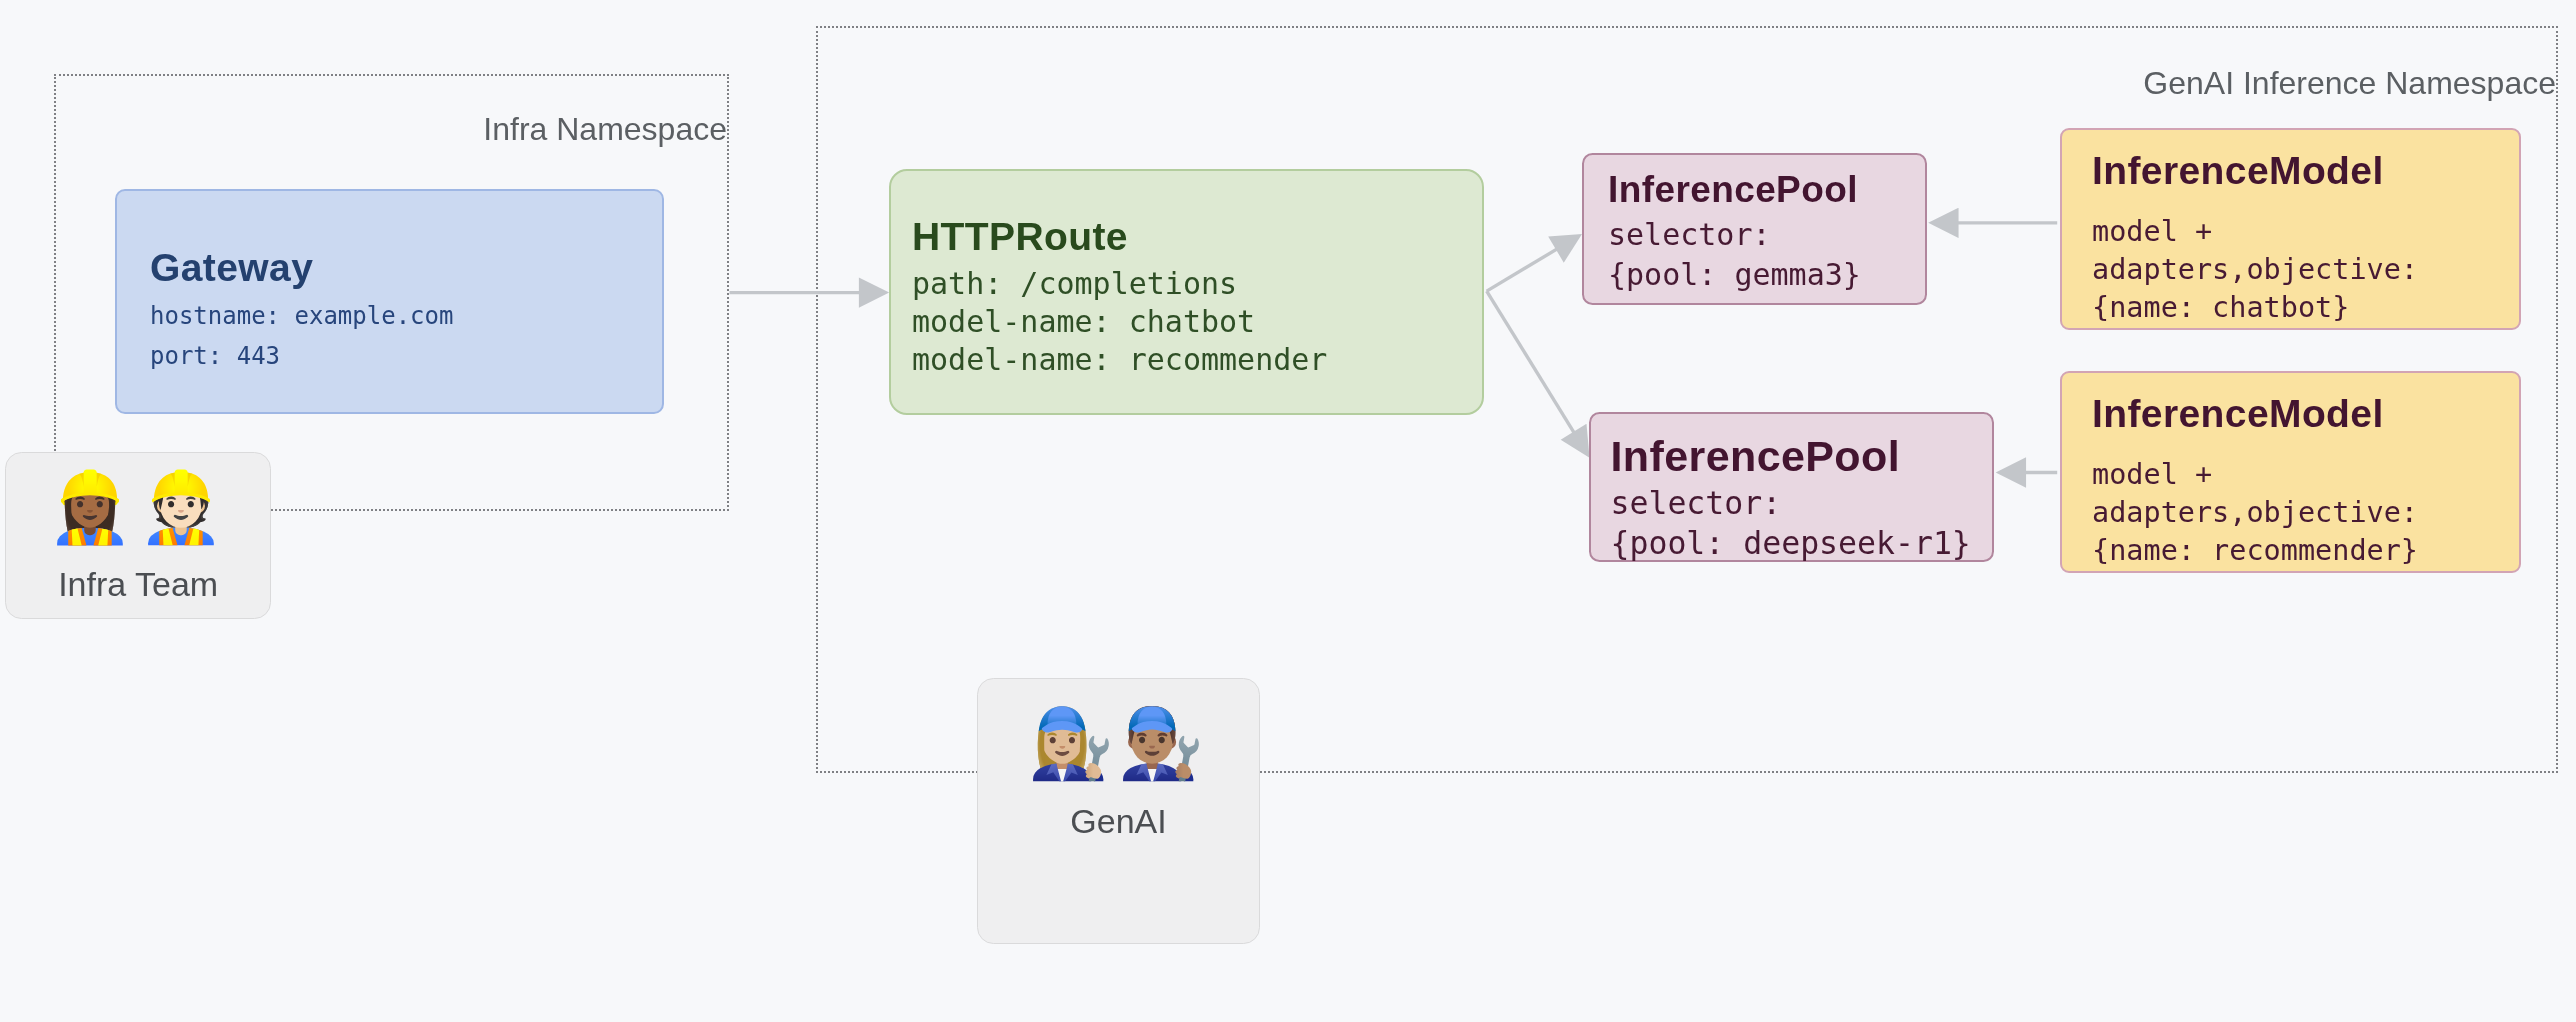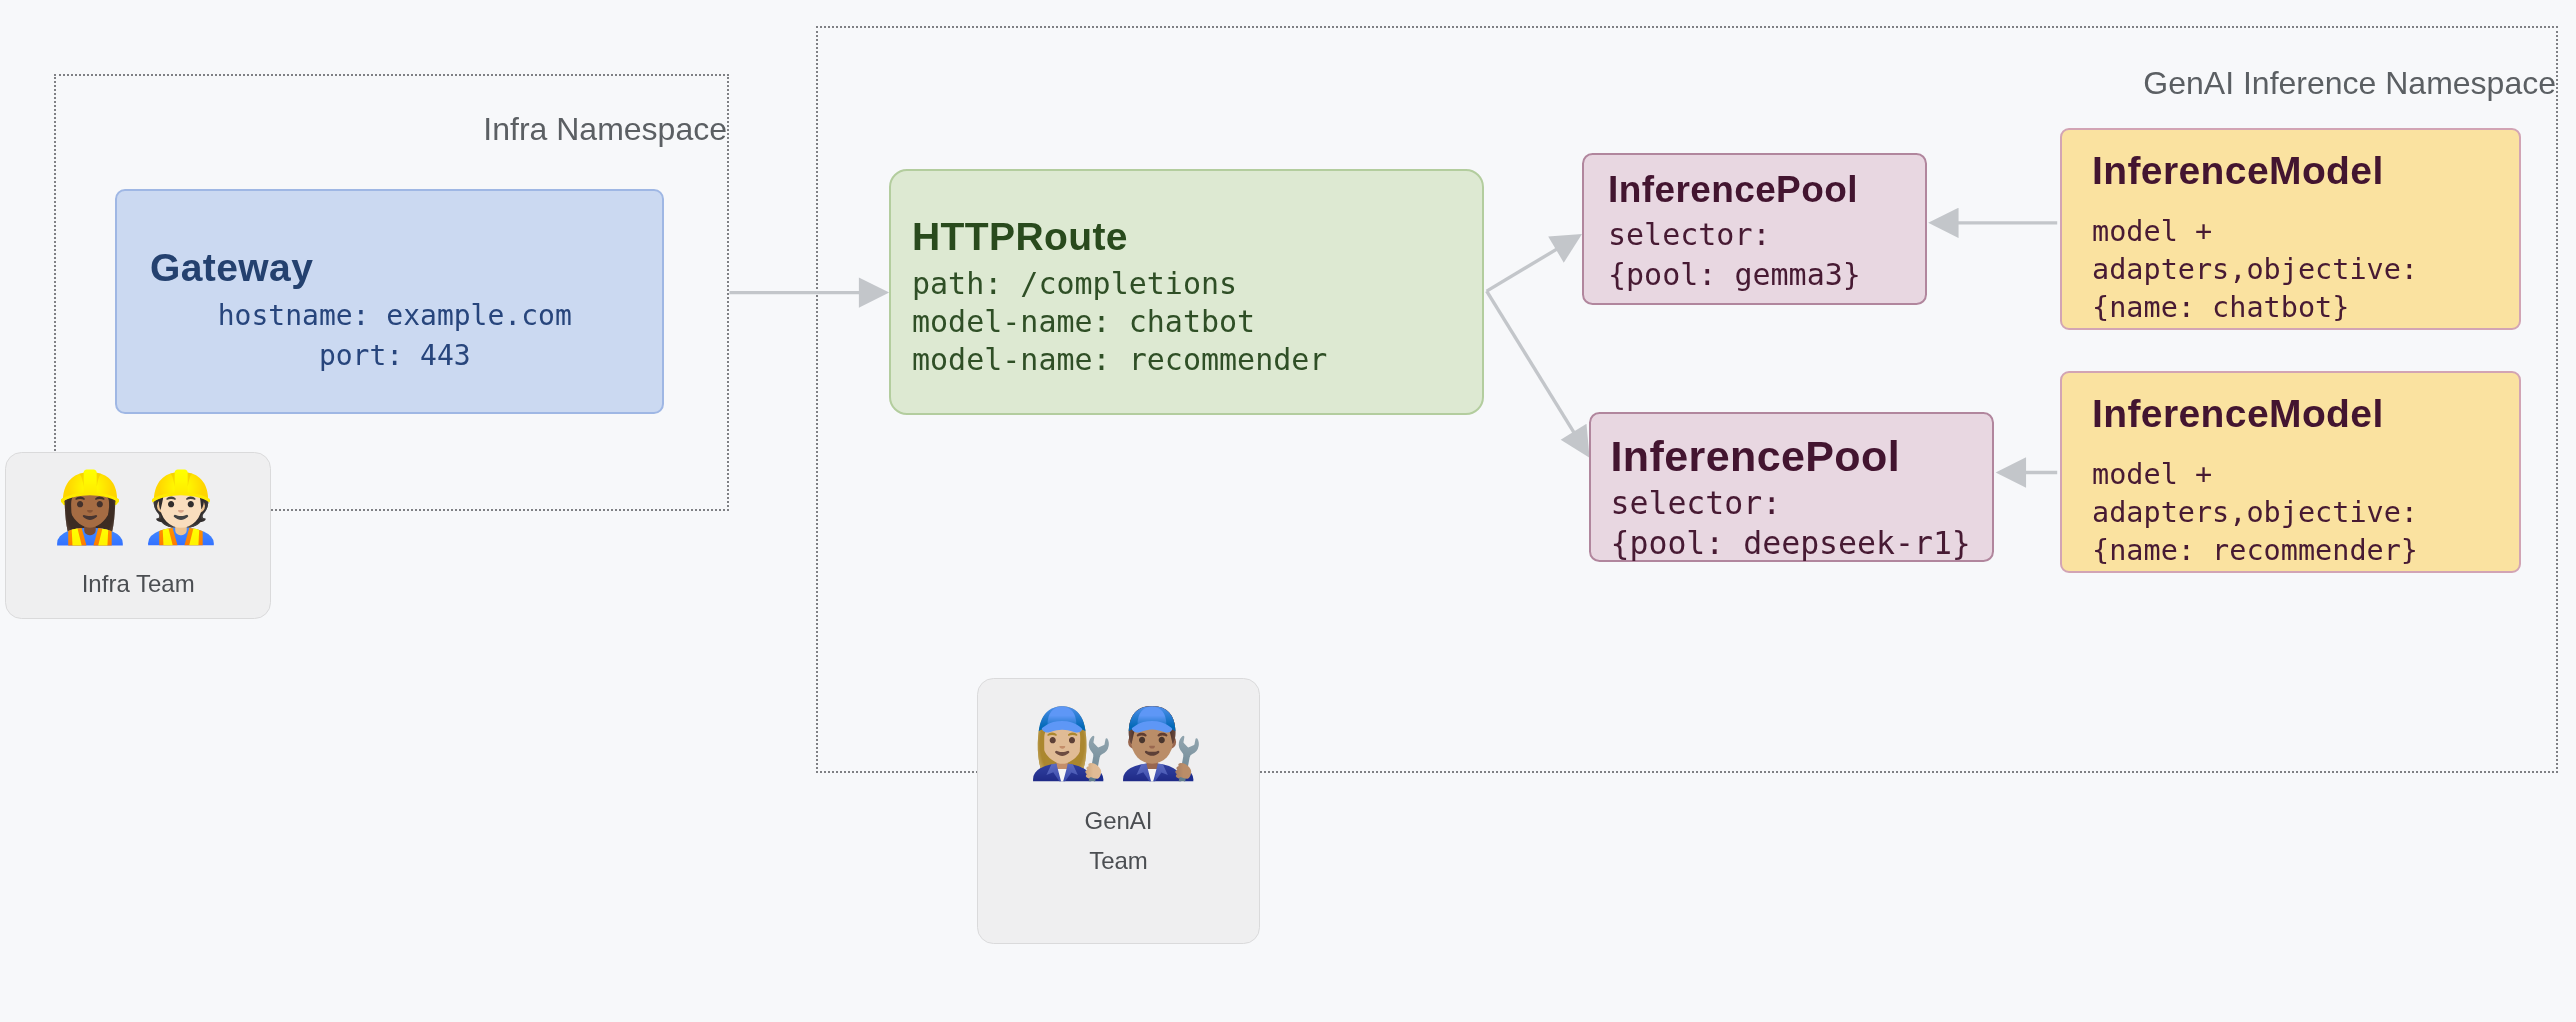--- a/index.html
+++ b/index.html
@@ -42,21 +42,21 @@
     font-family:"DejaVu Sans Mono","Liberation Mono",monospace;
     font-weight:500;
   }
 
   #gateway{
     left:115px;top:189px;width:549px;height:225px;
     background:#cbd9f1;border-color:#9fb7e4;border-radius:10px;
     padding:54px 22.5px 0 33px;
   }
   #gateway .node-title{font-size:39px;color:#24416f;}
-  #gateway .node-line{font-size:28px;line-height:40px;color:#27457c;text-align:center;}
+  #gateway .node-line{font-size:24px;line-height:40px;color:#27457c;}
   #gateway .node-body{margin-top:6px;}
 
   #httproute{
     left:889px;top:169px;width:595px;height:246px;
     background:#dde9d2;border-color:#b3cd9e;border-radius:18px;
     padding:43px 15px 16px 21px;
   }
   #httproute .node-title{font-size:39px;color:#294a1d;}
   #httproute .node-line{font-size:30px;line-height:38px;color:#2f4f26;}
   #httproute .node-body{margin-top:6px;}
@@ -101,21 +101,21 @@
   }
   #team-infra{left:5.2px;top:452px;width:266px;height:167px;padding-top:13.5px;}
   #team-genai{left:977px;top:678px;width:283px;height:266px;padding-top:19.5px;}
   .team-emoji{
     font-size:69px;line-height:82px;
     letter-spacing:4.5px;
     white-space:nowrap;
   }
   #team-genai .team-emoji{line-height:90px;}
   .team-label{
-    font-size:24px;line-height:40px;
+    font-size:34px;line-height:40px;
     color:#4b4e52;
   }
   #team-infra .team-label{margin-top:15px;}
   #team-genai .team-label{margin-top:12.7px;}
 
   
   #edges{
     position:absolute;left:0;top:0;
     pointer-events:none;
   }
@@ -204,18 +204,17 @@
 
   <div class="team" id="team-infra">
     <div class="team-emoji">👷🏾‍♀️👷🏻</div>
     <div class="team-label">Infra Team</div>
   </div>
 
   <div class="team" id="team-genai">
     <div class="team-emoji">👩🏼‍🔧👨🏽‍🔧</div>
     <div class="team-label">
       <div>GenAI</div>
-      <div>Team</div>
     </div>
   </div>
 
 </div>
 
 
 </body></html>

